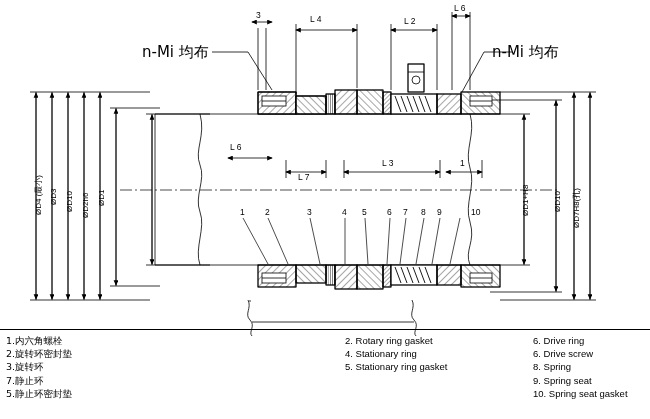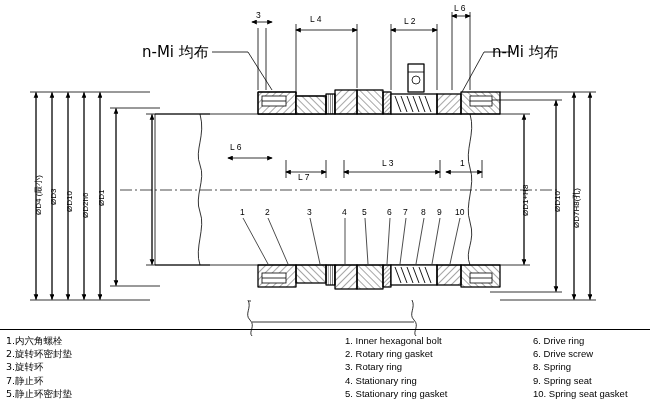--- a/index.html
+++ b/index.html
@@ -344,36 +344,34 @@
 
   <div class="num" style="left:240px; top:207px;">1</div>
   <div class="num" style="left:265px; top:207px;">2</div>
   <div class="num" style="left:307px; top:207px;">3</div>
   <div class="num" style="left:342px; top:207px;">4</div>
   <div class="num" style="left:362px; top:207px;">5</div>
   <div class="num" style="left:387px; top:207px;">6</div>
   <div class="num" style="left:403px; top:207px;">7</div>
   <div class="num" style="left:421px; top:207px;">8</div>
   <div class="num" style="left:437px; top:207px;">9</div>
-  <div class="num" style="left:455px; top:207px;">10</div>
+  <div class="num" style="left:471px; top:207px;">10</div>
 
   <div class="hr-top"></div>
 
   <div class="legend">
     <div class="col cn1">
       <span class="item">1.内六角螺栓</span>
       <span class="item">2.旋转环密封垫</span>
       <span class="item">3.旋转环</span>
       <span class="item">7.静止环</span>
       <span class="item">5.静止环密封垫</span>
     </div>
     <div class="col en1">
-      <span class="item">1. Inner hexagonal bolt</span>
       <span class="item">2. Rotary ring gasket</span>
-      <span class="item">3. Rotary ring</span>
       <span class="item">4. Stationary ring</span>
       <span class="item">5. Stationary ring gasket</span>
     </div>
     <div class="col en2">
       <span class="item">6. Drive ring</span>
       <span class="item">6. Drive screw</span>
       <span class="item">8. Spring</span>
       <span class="item">9. Spring seat</span>
       <span class="item">10. Spring seat gasket</span>
     </div>

